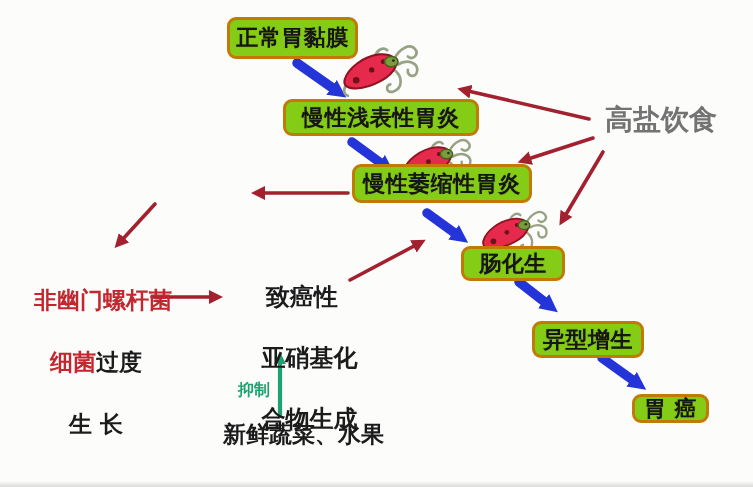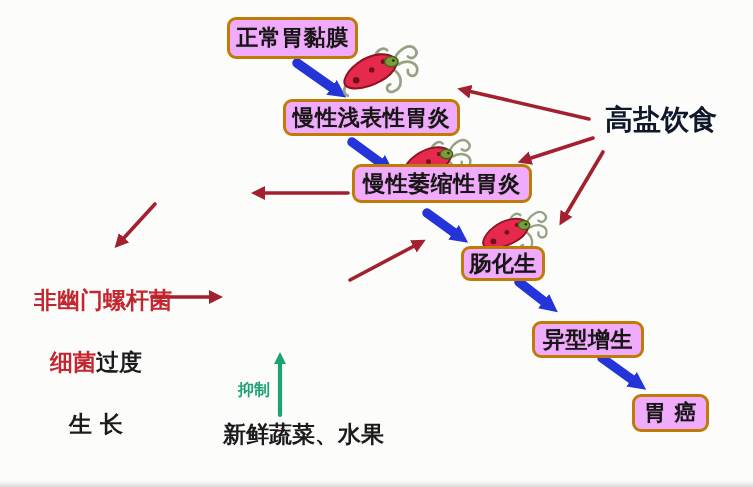--- a/index.html
+++ b/index.html
@@ -10,21 +10,21 @@
   }
   #canvas::after{ 
     content:"";position:absolute;left:0;right:0;bottom:0;height:6px;
     background:linear-gradient(to bottom,rgba(0,0,0,0),rgba(120,120,120,.25));
     pointer-events:none;
   }
   svg.overlay{position:absolute;left:0;top:0;width:753px;height:487px;}
   .flag{fill:none;stroke:#97a284;stroke-width:2.6;stroke-linecap:round;}
   .stage{
     position:absolute;box-sizing:border-box;
-    background:#f0abfc;border:3px solid #c07b06;border-radius:9px;
+    background:#84cc16;border:3px solid #c07b06;border-radius:9px;
     color:#161616;font-weight:bold;font-size:22px;line-height:1;
     display:flex;align-items:center;justify-content:center;
     text-align:center;white-space:pre;letter-spacing:.5px;
     text-shadow:0 0 1px rgba(60,30,0,.35);
   }
   .lbl{
     position:absolute;font-weight:bold;color:#1b1b1b;
     text-align:center;white-space:pre;line-height:1.28;
   }
   .red{color:#c2262e;font-family:Liberation Serif, serif;}
@@ -80,33 +80,38 @@
     </g>
 
     <line x1="280" y1="415" x2="280" y2="362" stroke="#1ea272" stroke-width="4.2" stroke-linecap="round" marker-end="url(#mGreen)"></line>
 
     <use href="#bacterium" x="337" y="42" width="88" height="62"></use>
     <use href="#bacterium" x="397" y="136" width="80" height="57"></use>
     <use href="#bacterium" x="477" y="208" width="76" height="54"></use>
   </svg>
 
   <div class="stage" style="left:227px;top:17px;width:131px;height:42px;">正常胃黏膜</div>
-  <div class="stage" style="left:283px;top:99px;width:177px;height:37px;">慢性浅表性胃炎</div>
+  <div class="stage" style="left:283px;top:99px;width:196px;height:37px;">慢性浅表性胃炎</div>
   <div class="stage" style="left:352px;top:164px;width:180px;height:39px;">慢性萎缩性胃炎</div>
-  <div class="stage" style="left:461px;top:246px;width:84px;height:35px;">肠化生</div>
+  <div class="stage" style="left:461px;top:246px;width:104px;height:35px;">肠化生</div>
   <div class="stage" style="left:532px;top:321px;width:112px;height:37px;">异型增生</div>
-  <div class="stage" style="left:632px;top:394px;width:77px;height:38px;">胃 癌</div>
+  <div class="stage" style="left:632px;top:394px;width:77px;height:29px;">胃 癌</div>
 
-  <div class="lbl" style="left:596px;top:102px;width:130px;font-size:28px;color:#0f172a;">高盐饮食</div>
+  <div class="lbl" style="left:596px;top:102px;width:130px;font-size:28px;color:#737373;">高盐饮食</div>
 
 
   <div class="lbl" style="left:2px;top:254px;width:156px;font-size:23px;line-height:1.35;">
     <span class="red">非幽门螺杆菌</span><br>
     <span class="red">细菌</span><span>过度</span><br>
     <span>生 长</span>
   </div>
 
+  <div class="lbl" style="left:228px;top:252px;width:114px;font-size:24px;line-height:1.27;">
+    <span>致癌性</span><br>
+    <span>亚硝基化</span><br>
+    <span>合物生成</span>
+  </div>
 
   <div class="lbl green" style="left:208px;top:380px;width:62px;font-size:16px;text-align:right;">抑制</div>
 
   <div class="lbl" style="left:188px;top:420px;width:196px;font-size:23px;text-align:right;">新鲜蔬菜、水果</div>
 
 </div>
 
 </body></html>

